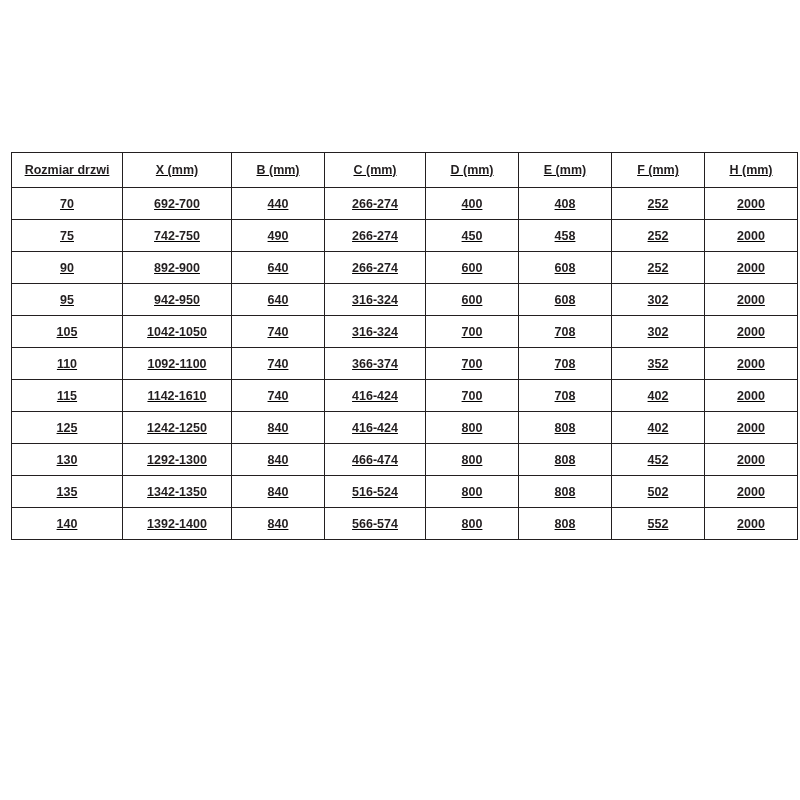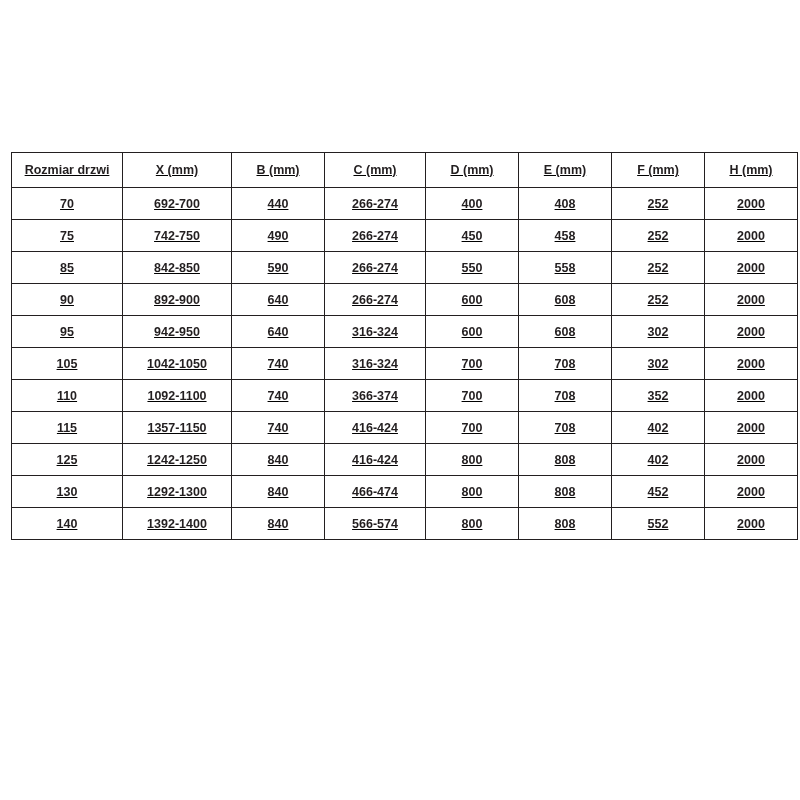--- a/index.html
+++ b/index.html
@@ -85,30 +85,20 @@
         <td>75</td>
         <td>742-750</td>
         <td>490</td>
         <td>266-274</td>
         <td>450</td>
         <td>458</td>
         <td>252</td>
         <td>2000</td>
       </tr>
       <tr>
-        <td>85</td>
-        <td>842-850</td>
-        <td>590</td>
-        <td>266-274</td>
-        <td>550</td>
-        <td>558</td>
-        <td>252</td>
-        <td>2000</td>
-      </tr>
-      <tr>
         <td>90</td>
         <td>892-900</td>
         <td>640</td>
         <td>266-274</td>
         <td>600</td>
         <td>608</td>
         <td>252</td>
         <td>2000</td>
       </tr>
       <tr>
@@ -136,21 +126,21 @@
         <td>1092-1100</td>
         <td>740</td>
         <td>366-374</td>
         <td>700</td>
         <td>708</td>
         <td>352</td>
         <td>2000</td>
       </tr>
       <tr>
         <td>115</td>
-        <td>1357-1150</td>
+        <td>1142-1610</td>
         <td>740</td>
         <td>416-424</td>
         <td>700</td>
         <td>708</td>
         <td>402</td>
         <td>2000</td>
       </tr>
       <tr>
         <td>125</td>
         <td>1242-1250</td>
@@ -165,20 +155,30 @@
         <td>130</td>
         <td>1292-1300</td>
         <td>840</td>
         <td>466-474</td>
         <td>800</td>
         <td>808</td>
         <td>452</td>
         <td>2000</td>
       </tr>
       <tr>
+        <td>135</td>
+        <td>1342-1350</td>
+        <td>840</td>
+        <td>516-524</td>
+        <td>800</td>
+        <td>808</td>
+        <td>502</td>
+        <td>2000</td>
+      </tr>
+      <tr>
         <td>140</td>
         <td>1392-1400</td>
         <td>840</td>
         <td>566-574</td>
         <td>800</td>
         <td>808</td>
         <td>552</td>
         <td>2000</td>
       </tr>
     </tbody>

